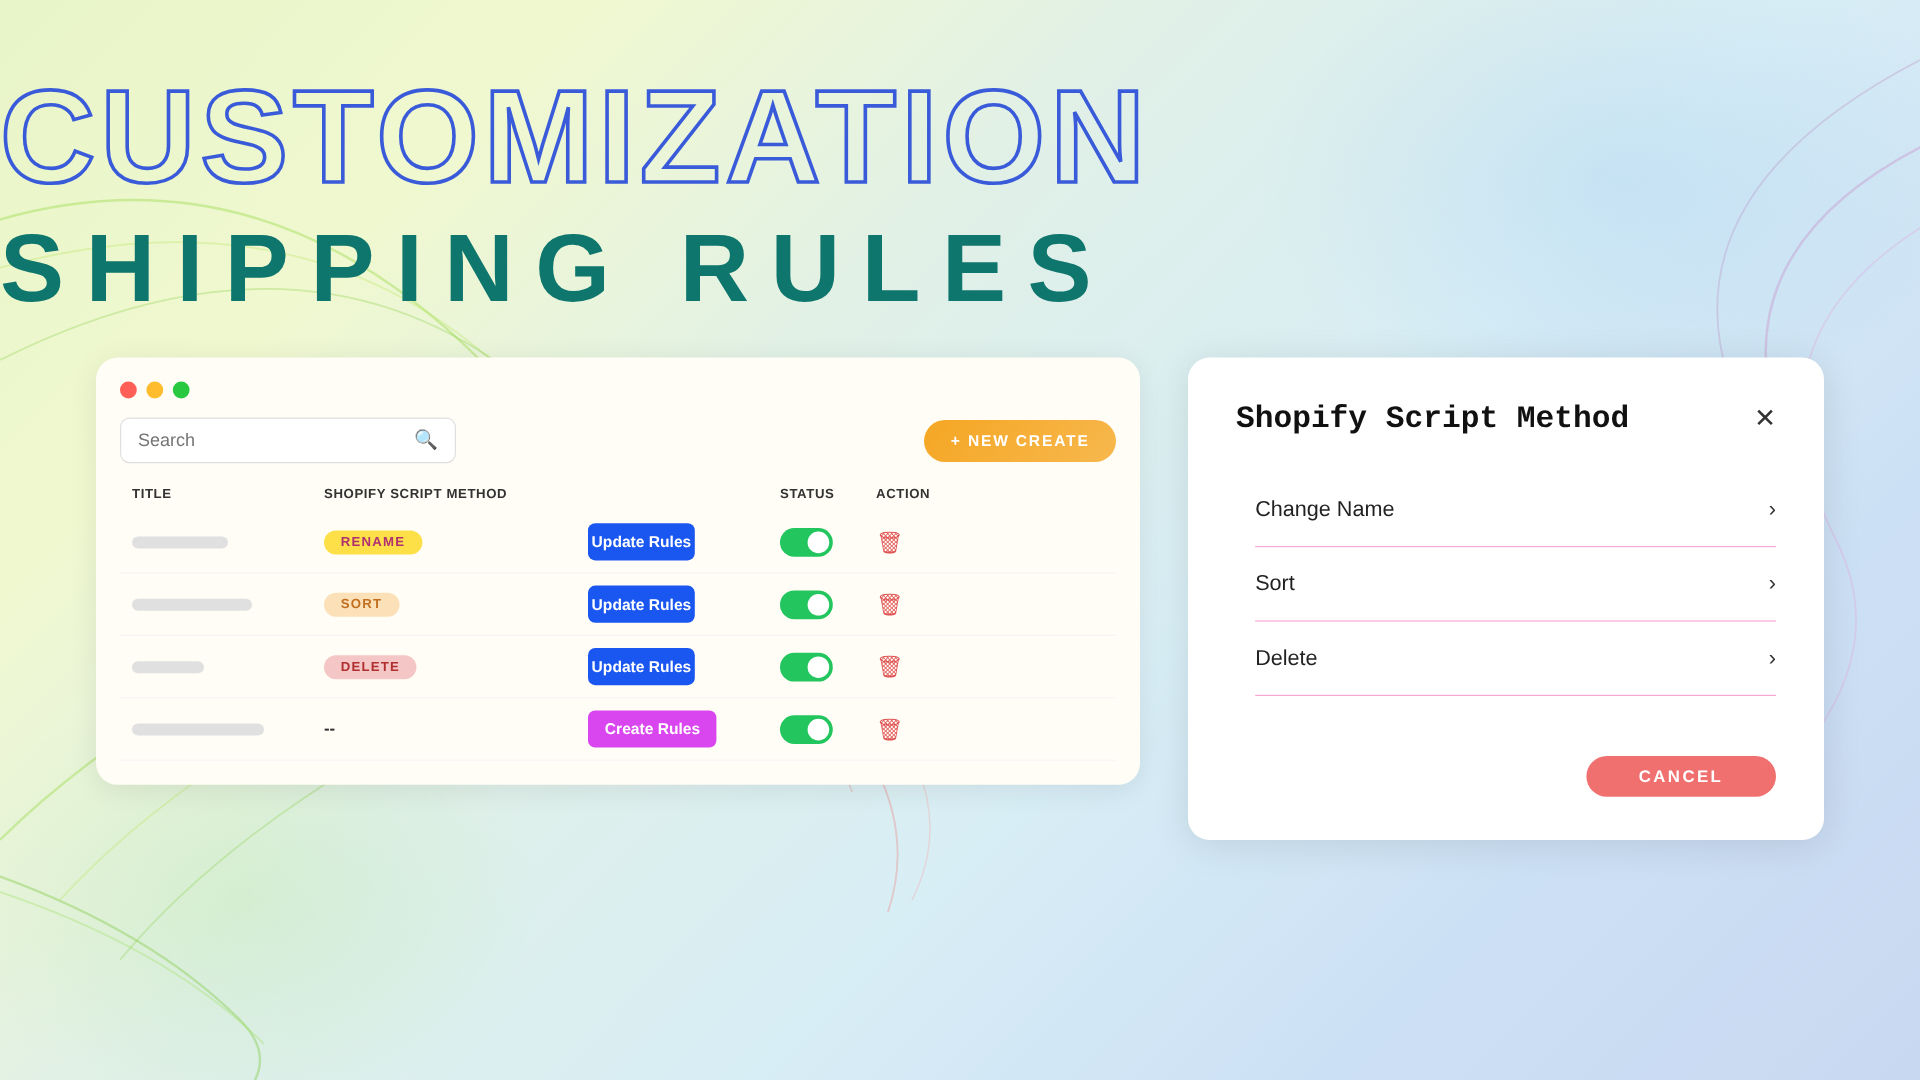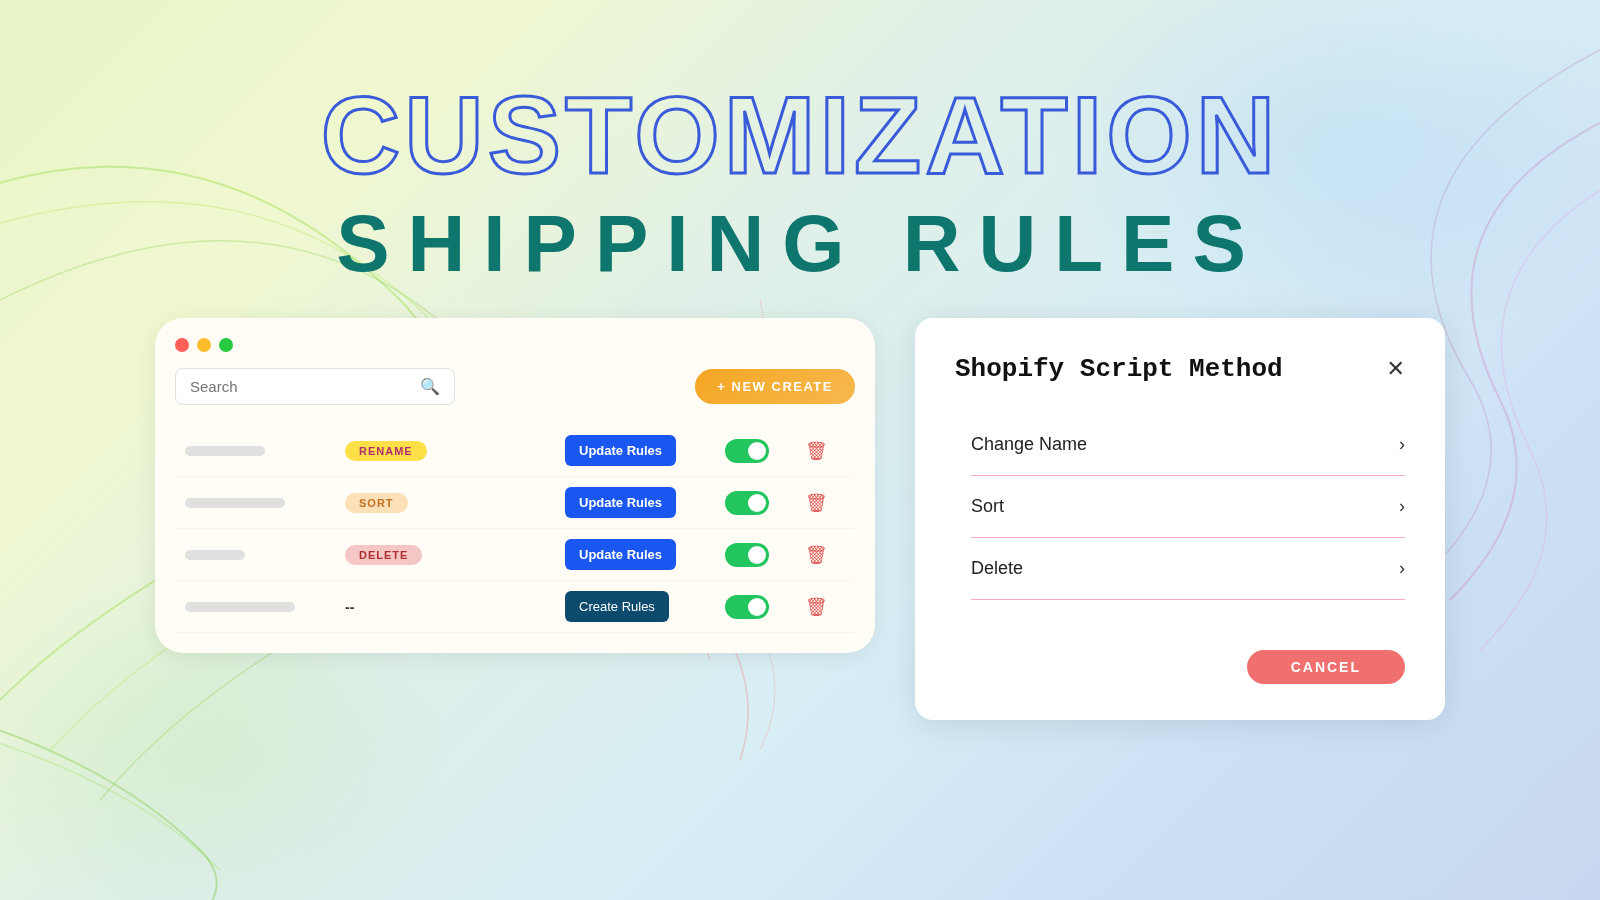--- a/index.html
+++ b/index.html
@@ -8,22 +8,22 @@
       width: 1600px;
       height: 900px;
       overflow: hidden;
       font-family: 'Arial', sans-serif;
       background: linear-gradient(135deg, #e8f5c8 0%, #f0f8d0 20%, #e0f0e8 40%, #d8eef5 60%, #cce0f5 80%, #c8d8f0 100%);
       position: relative;
     }
 
     
     .title-area {
-      text-align: center;
-      padding-top: 80px;
+      text-align: left;
+      padding-top: 60px;
       position: relative;
       z-index: 1;
     }
 
     .customization-title {
       font-size: 110px;
       font-weight: 900;
       letter-spacing: 4px;
       color: transparent;
       -webkit-text-stroke: 3px #3a5bd9;
@@ -51,23 +51,23 @@
       align-items: flex-start;
       gap: 40px;
       padding: 30px 80px 0;
       position: relative;
       z-index: 1;
     }
 
     
     .table-panel {
       background: #fffdf5;
-      border-radius: 28px;
+      border-radius: 18px;
       padding: 20px;
-      width: 720px;
+      width: 870px;
       box-shadow: 0 4px 24px rgba(0,0,0,0.08);
       position: relative;
     }
 
     .window-controls {
       display: flex;
       gap: 8px;
       margin-bottom: 16px;
     }
 
@@ -175,35 +175,35 @@
     .badge-rename { background: #fde047; color: #b03070; }
     .badge-sort { background: #fce0b8; color: #c07020; }
     .badge-delete { background: #f5c6c6; color: #b03030; }
     .badge-dash { color: #333; font-size: 14px; font-weight: 700; }
 
     .update-rules-btn {
       background: #1a56f0;
       color: #fff;
       border: none;
       border-radius: 6px;
-      padding: 8px 14px;
+      padding: 8px 3px;
       font-size: 13px;
       font-weight: 600;
       cursor: pointer;
       white-space: nowrap;
     }
 
     .create-rules-btn {
-      background: #0c4a6e;
+      background: #d946ef;
       color: #fff;
       border: none;
       border-radius: 6px;
       padding: 8px 14px;
       font-size: 13px;
-      font-weight: 400;
+      font-weight: 700;
       cursor: pointer;
       white-space: nowrap;
     }
 
     
     .toggle {
       position: relative;
       width: 44px;
       height: 24px;
     }
@@ -363,20 +363,27 @@
     </div>
 
     <div class="table-header-bar">
       <div class="search-box">
         <input class="search-input" type="text" placeholder="Search" style="">
         <span class="search-icon">🔍</span>
       </div>
       <button class="new-create-btn">+ NEW CREATE</button>
     </div>
 
+    <div class="table-cols">
+      <span class="col-header">TITLE</span>
+      <span class="col-header">SHOPIFY SCRIPT METHOD</span>
+      <span class="col-header"></span>
+      <span class="col-header">STATUS</span>
+      <span class="col-header">ACTION</span>
+    </div>
 
     <div class="table-row">
       <div>
           <div class="row-title-bar w80"></div>
         </div>
       <div><span class="method-badge badge-rename">RENAME</span></div>
       <div><button class="update-rules-btn">Update Rules</button></div>
       <div>
         <div class="toggle">
           <div class="toggle-track">

